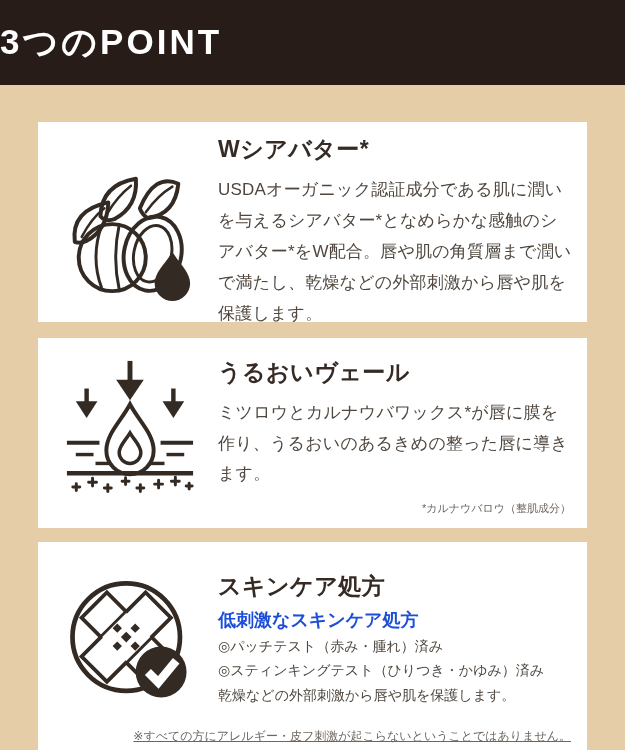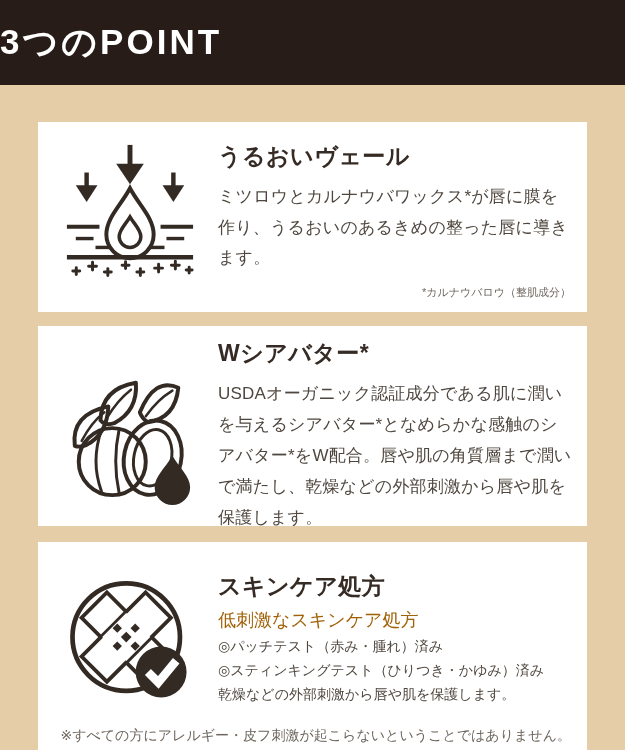--- a/index.html
+++ b/index.html
@@ -70,92 +70,49 @@
   .card-body{
     margin:0;
     font-size:17px;
     line-height:1.82;
     color:#4f473f;
     letter-spacing:0.2px;
   }
   .card-subtitle{
     margin:0 0 2px 0;
     font-size:18px;
-    font-weight:normal;
-    color:#a16207;
+    font-weight:bold;
+    color:#1d4ed8;
   }
   .card-line{
     font-size:14px;
     line-height:1.72;
     color:#4f473f;
     white-space:nowrap;
   }
   .footnote{
     text-align:right;
     font-size:11px;
     color:#6e665e;
     padding:4px 4px 2px 0;
     white-space:nowrap;
   }
-  .card-3 .footnote{font-size:14px;}
+  .card-3 .footnote{font-size:12px;text-decoration:underline;}
   .card-3 .card-title{margin-bottom:6px;}
 </style>
 </head>
 <body>
 
 <div class="page">
 
   <div class="header">
     <h1>3つのPOINT</h1>
   </div>
 
   <div class="content">
-
-    <div class="card card-2">
-      <div class="card-main">
-        <div class="icon-box">
-          <svg viewBox="0 0 140 140" aria-hidden="true">
-            <g stroke="#332a24" fill="#332a24">
-              <line x1="70" y1="6" x2="70" y2="27" stroke-width="5"></line>
-              <path d="M56 25 L84 25 L70 46 Z" stroke="none"></path>
-              <line x1="26" y1="34" x2="26" y2="49" stroke-width="4.5"></line>
-              <path d="M15 47 L37 47 L26 64 Z" stroke="none"></path>
-              <line x1="114" y1="34" x2="114" y2="49" stroke-width="4.5"></line>
-              <path d="M103 47 L125 47 L114 64 Z" stroke="none"></path>
-            </g>
-            <g fill="none" stroke="#332a24" stroke-width="4">
-              <path d="M70 50 C61 67 46 80 46 97 A24 24 0 0 0 94 97 C94 80 79 67 70 50 Z"></path>
-              <path d="M70 79 C66 86 59 92 59 99 A11 11 0 0 0 81 99 C81 92 74 86 70 79 Z" stroke-width="3.5"></path>
-              <line x1="6" y1="89" x2="39" y2="89"></line>
-              <line x1="101" y1="89" x2="134" y2="89"></line>
-              <line x1="15" y1="101" x2="33" y2="101" stroke-width="3.5"></line>
-              <line x1="107" y1="101" x2="125" y2="101" stroke-width="3.5"></line>
-              <line x1="35" y1="110" x2="49" y2="110" stroke-width="3.5"></line>
-              <line x1="91" y1="110" x2="105" y2="110" stroke-width="3.5"></line>
-              <line x1="6" y1="120" x2="134" y2="120" stroke-width="4.5"></line>
-            </g>
-            <g stroke="#332a24" stroke-width="3" stroke-linecap="round">
-              <path d="M12 134 h7 M15.5 130.5 v7"></path>
-              <path d="M28 129 h8 M32 125 v8"></path>
-              <path d="M44 135 h7 M47.5 131.5 v7"></path>
-              <path d="M62 128 h7 M65.5 124.5 v7"></path>
-              <path d="M77 135 h7 M80.5 131.5 v7"></path>
-              <path d="M95 131 h8 M99 127 v8"></path>
-              <path d="M112 128 h8 M116 124 v8"></path>
-              <path d="M127 133 h6 M130 130 v6"></path>
-            </g>
-          </svg>
-        </div>
-        <div class="text-box">
-          <h2 class="card-title">うるおいヴェール</h2>
-          <p class="card-body">ミツロウとカルナウバワックス*が唇に膜を作り、うるおいのあるきめの整った唇に導きます。</p>
-        </div>
-      </div>
-      <div class="footnote">*カルナウバロウ（整肌成分）</div>
-    </div>
 
     <div class="card card-1">
       <div class="card-main">
         <div class="icon-box">
           <svg viewBox="0 0 140 140" aria-hidden="true">
             <g fill="none" stroke="#332a24" stroke-width="4" stroke-linejoin="round" stroke-linecap="round">
               <path d="M14 80 Q10 48 48 40 Q47 68 26 79 Q19 82 14 80 Z"></path>
               <path d="M21 75 Q31 56 44 46" stroke-width="2.5"></path>
               <path d="M40 54 Q41 22 76 16 Q78 44 54 57 Q45 60 40 54 Z"></path>
               <path d="M47 51 Q57 34 71 23" stroke-width="2.5"></path>
@@ -171,20 +128,63 @@
           </svg>
         </div>
         <div class="text-box">
           <h2 class="card-title">Wシアバター*</h2>
           <p class="card-body">USDAオーガニック認証成分である肌に潤いを与えるシアバター*となめらかな感触のシアバター*をW配合。唇や肌の角質層まで潤いで満たし、乾燥などの外部刺激から唇や肌を保護します。</p>
         </div>
       </div>
 
     </div>
 
+    <div class="card card-2">
+      <div class="card-main">
+        <div class="icon-box">
+          <svg viewBox="0 0 140 140" aria-hidden="true">
+            <g stroke="#332a24" fill="#332a24">
+              <line x1="70" y1="6" x2="70" y2="27" stroke-width="5"></line>
+              <path d="M56 25 L84 25 L70 46 Z" stroke="none"></path>
+              <line x1="26" y1="34" x2="26" y2="49" stroke-width="4.5"></line>
+              <path d="M15 47 L37 47 L26 64 Z" stroke="none"></path>
+              <line x1="114" y1="34" x2="114" y2="49" stroke-width="4.5"></line>
+              <path d="M103 47 L125 47 L114 64 Z" stroke="none"></path>
+            </g>
+            <g fill="none" stroke="#332a24" stroke-width="4">
+              <path d="M70 50 C61 67 46 80 46 97 A24 24 0 0 0 94 97 C94 80 79 67 70 50 Z"></path>
+              <path d="M70 79 C66 86 59 92 59 99 A11 11 0 0 0 81 99 C81 92 74 86 70 79 Z" stroke-width="3.5"></path>
+              <line x1="6" y1="89" x2="39" y2="89"></line>
+              <line x1="101" y1="89" x2="134" y2="89"></line>
+              <line x1="15" y1="101" x2="33" y2="101" stroke-width="3.5"></line>
+              <line x1="107" y1="101" x2="125" y2="101" stroke-width="3.5"></line>
+              <line x1="35" y1="110" x2="49" y2="110" stroke-width="3.5"></line>
+              <line x1="91" y1="110" x2="105" y2="110" stroke-width="3.5"></line>
+              <line x1="6" y1="120" x2="134" y2="120" stroke-width="4.5"></line>
+            </g>
+            <g stroke="#332a24" stroke-width="3" stroke-linecap="round">
+              <path d="M12 134 h7 M15.5 130.5 v7"></path>
+              <path d="M28 129 h8 M32 125 v8"></path>
+              <path d="M44 135 h7 M47.5 131.5 v7"></path>
+              <path d="M62 128 h7 M65.5 124.5 v7"></path>
+              <path d="M77 135 h7 M80.5 131.5 v7"></path>
+              <path d="M95 131 h8 M99 127 v8"></path>
+              <path d="M112 128 h8 M116 124 v8"></path>
+              <path d="M127 133 h6 M130 130 v6"></path>
+            </g>
+          </svg>
+        </div>
+        <div class="text-box">
+          <h2 class="card-title">うるおいヴェール</h2>
+          <p class="card-body">ミツロウとカルナウバワックス*が唇に膜を作り、うるおいのあるきめの整った唇に導きます。</p>
+        </div>
+      </div>
+      <div class="footnote">*カルナウバロウ（整肌成分）</div>
+    </div>
+
     <div class="card card-3">
       <div class="card-main">
         <div class="icon-box">
           <svg viewBox="0 0 140 140" aria-hidden="true">
             <circle cx="66" cy="68" r="57" fill="none" stroke="#332a24" stroke-width="5"></circle>
             <rect x="18" y="49" width="96" height="38" fill="#ffffff" stroke="#332a24" stroke-width="4" transform="rotate(45 66 68)"></rect>
             <rect x="18" y="49" width="96" height="38" fill="#ffffff" stroke="#332a24" stroke-width="4" transform="rotate(-45 66 68)"></rect>
             <rect x="48" y="50" width="36" height="36" fill="#ffffff" transform="rotate(45 66 68)"></rect>
             <g fill="#332a24">
               <rect x="62" y="64" width="8" height="8" transform="rotate(45 66 68)"></rect>

